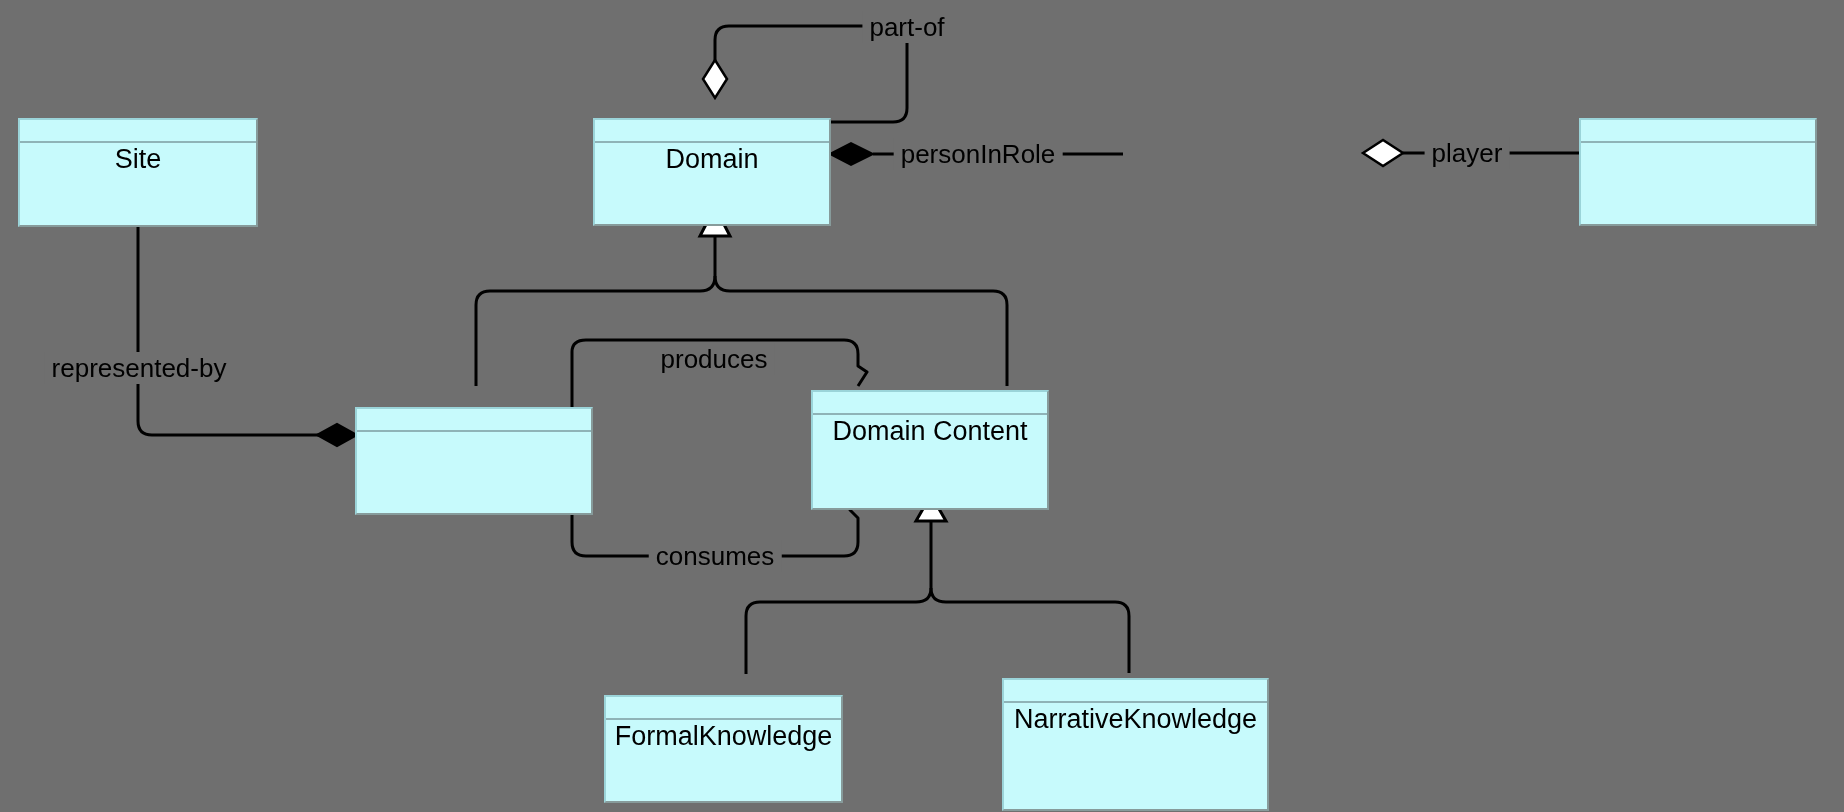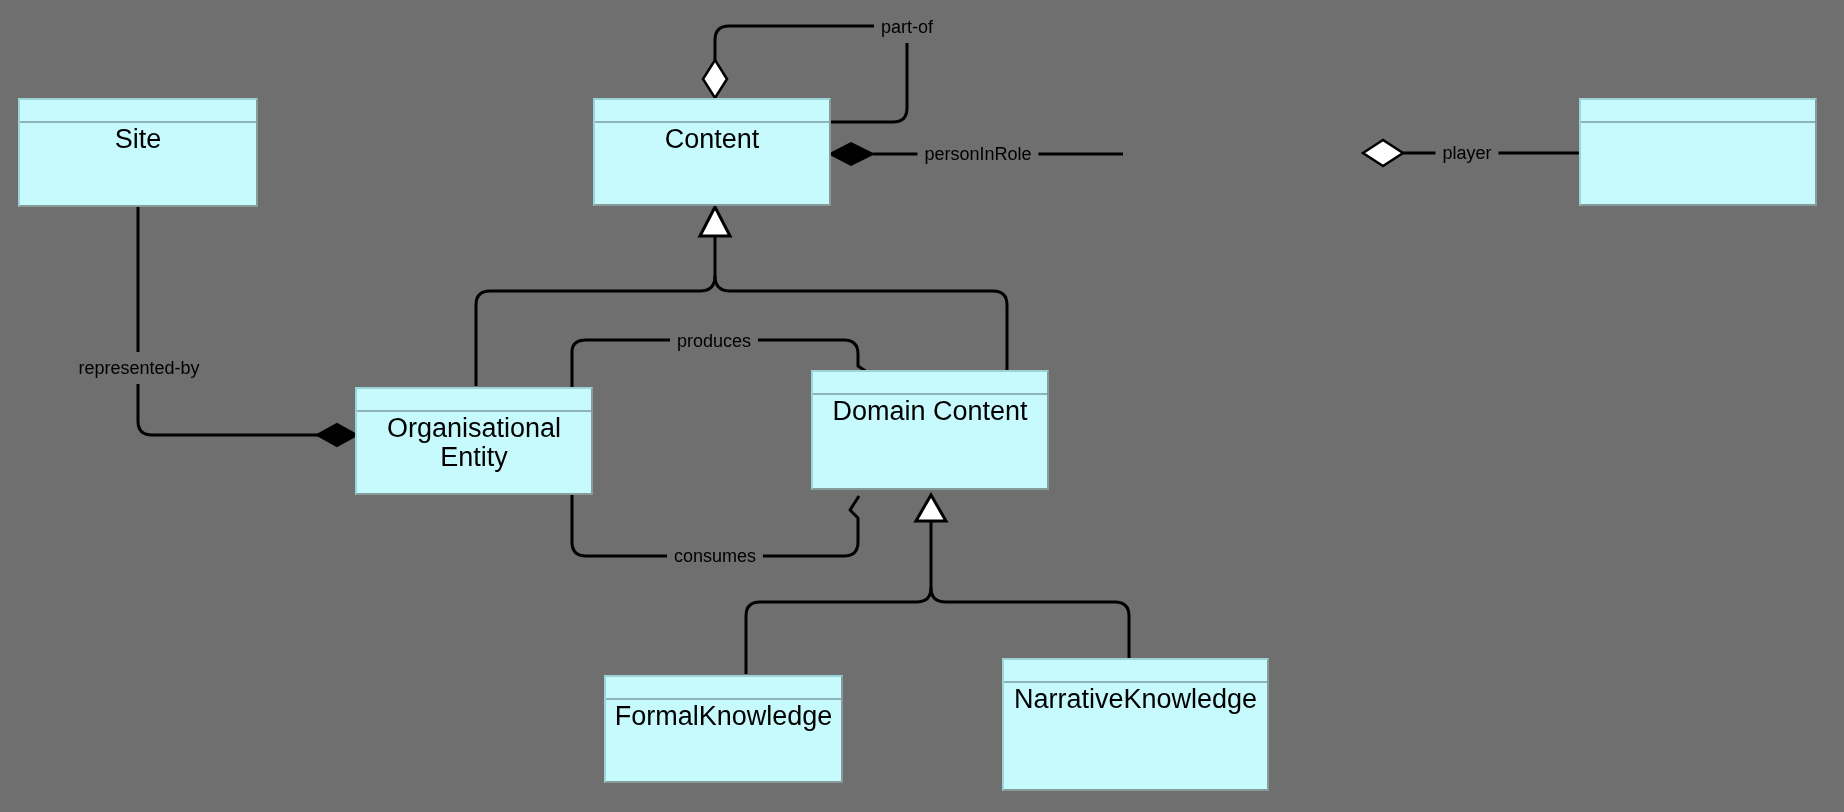--- a/index.html
+++ b/index.html
@@ -36,39 +36,40 @@
   .gen-triangle{
     fill:#FFFFFF;stroke:var(--line);stroke-width:3;stroke-linejoin:miter;
   }
   .node{
     position:absolute;z-index:2;
     box-sizing:border-box;
     background:var(--node-fill);
     border:2px solid;
     border-color:var(--node-border-light) var(--node-border-dark) var(--node-border-dark) var(--node-border-light);
     color:var(--text);
+    margin-top:20px;
   }
   .node-header{
     box-sizing:border-box;
     height:23px;
     border-bottom:2px solid var(--node-separator);
   }
   .node-body{
     padding:2px 6px 0 6px;
     text-align:center;
     font-size:27px;
     line-height:29px;
     color:var(--text);
   }
   .edge-label{
     position:absolute;z-index:3;
     transform:translate(-50%,-50%);
     background:var(--background);
     color:var(--text);
-    font-size:18px;
+    font-size:26px;
     line-height:30px;
     padding:1px 7px;
     white-space:nowrap;
   }
 </style>
 </head>
 <body>
 
 <div class="canvas">
 
@@ -117,31 +118,30 @@
     </g>
   </svg>
 
   <div class="node" style="left:18px;top:98px;width:240px;height:109px">
     <div class="node-header"></div>
     <div class="node-body">Site</div>
   </div>
 
   <div class="node" style="left:593px;top:98px;width:238px;height:108px">
     <div class="node-header"></div>
-    <div class="node-body">Content</div>
+    <div class="node-body">Domain</div>
   </div>
 
 
   <div class="node" style="left:1579px;top:98px;width:238px;height:108px">
     <div class="node-header"></div>
   </div>
 
   <div class="node" style="left:355px;top:387px;width:238px;height:108px">
     <div class="node-header"></div>
-    <div class="node-body">Organisational Entity</div>
   </div>
 
   <div class="node" style="left:811px;top:370px;width:238px;height:120px">
     <div class="node-header"></div>
     <div class="node-body">Domain Content</div>
   </div>
 
   <div class="node" style="left:604px;top:675px;width:239px;height:108px">
     <div class="node-header"></div>
     <div class="node-body">FormalKnowledge</div>
@@ -149,16 +149,16 @@
 
   <div class="node" style="left:1002px;top:658px;width:267px;height:133px">
     <div class="node-header"></div>
     <div class="node-body">NarrativeKnowledge</div>
   </div>
 
   <div class="edge-label" style="left:907px;top:27px">part-of</div>
   <div class="edge-label" style="left:978px;top:154px">personInRole</div>
   <div class="edge-label" style="left:1467px;top:153px">player</div>
   <div class="edge-label" style="left:139px;top:368px">represented-by</div>
-  <div class="edge-label" style="left:714px;top:341px">produces</div>
+  <div class="edge-label" style="left:714px;top:359px">produces</div>
   <div class="edge-label" style="left:715px;top:556px">consumes</div>
 
 </div>
 
 </body></html>

